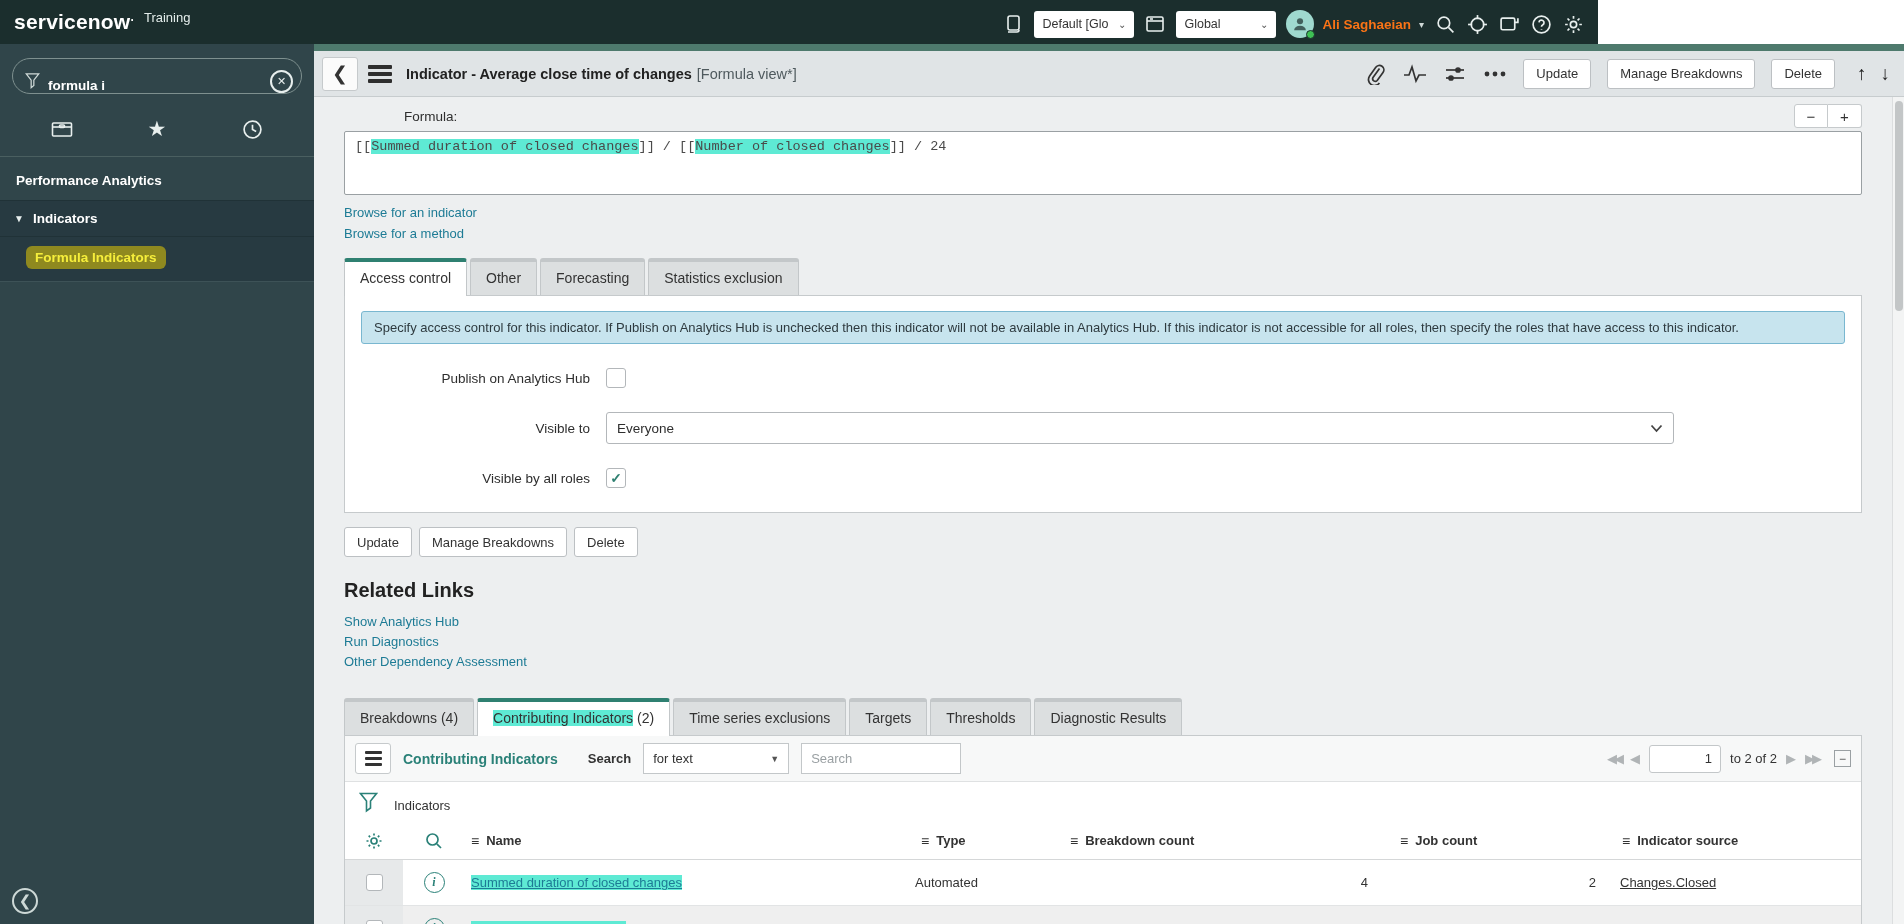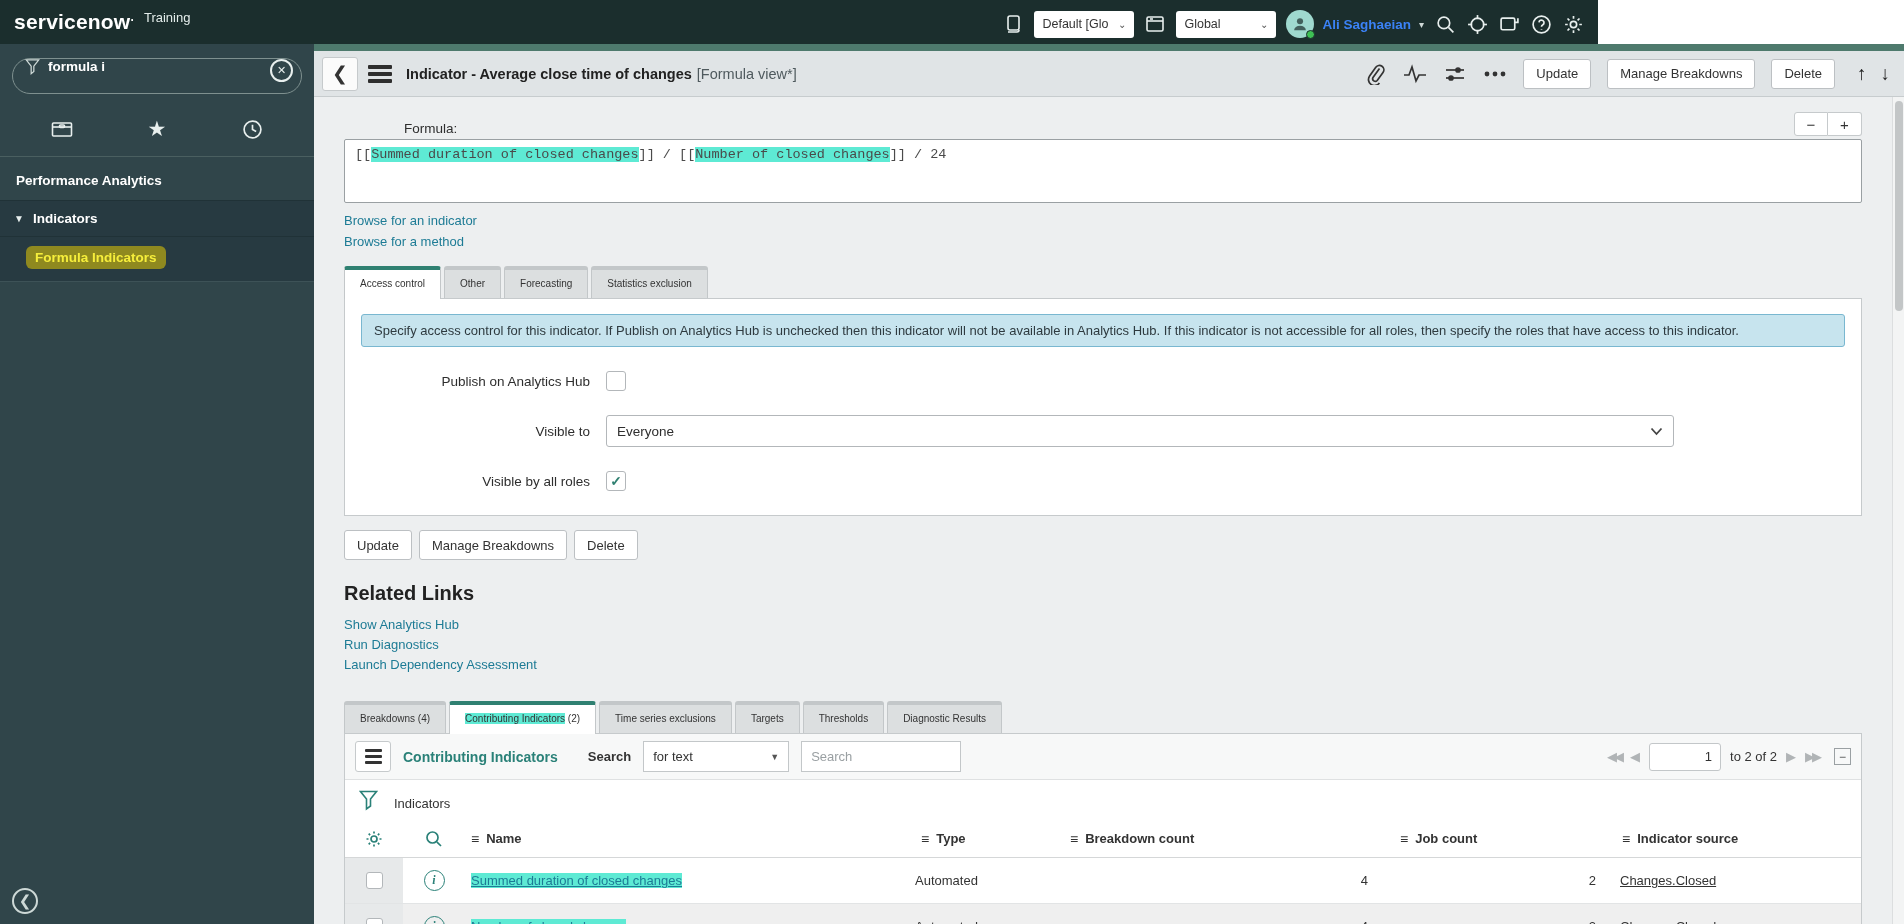--- a/index.html
+++ b/index.html
@@ -15,27 +15,27 @@
   .hdr-right { margin-left:auto; display:flex; align-items:center; gap:10px; }
   .hicon { width:22px; height:22px; display:inline-flex; align-items:center; justify-content:center; cursor:pointer; }
   .hicon svg { stroke:#e8efee; fill:none; stroke-width:1.6; }
   .hselect { background:#fff; color:#333; font-size:12.5px; height:27px; min-width:100px;
     border-radius:3px; display:flex; align-items:center; justify-content:space-between; padding:0 8px; cursor:pointer; }
   .sel-caret { font-size:10px; color:#555; margin-left:8px; }
   .user { display:flex; align-items:center; gap:8px; cursor:pointer; }
   .avatar { width:28px; height:28px; border-radius:50%; background:#9fd9cf; position:relative; display:inline-flex; align-items:center; justify-content:center; overflow:visible; }
   .avatar svg { fill:#42605c; }
   .status-dot { position:absolute; right:-1px; bottom:-1px; width:9px; height:9px; border-radius:50%; background:#3ec054; border:1.5px solid #1b2e2d; }
-  .uname { font-size:13.5px; font-weight:bold; color:#3b82f6; }
+  .uname { font-size:13.5px; font-weight:bold; color:#f97316; }
   .caret { font-size:10px; color:#cfd9d7; }
 
   
   #sidebar { position:absolute; top:44px; left:0; width:314px; bottom:0; background:#30454a; z-index:20; }
   .search-row { padding:14px 12px 12px 12px; }
-  .sidebar-search { height:36px; border:1px solid #7e908f; border-radius:18px; display:flex; align-items:flex-start; padding:0 8px 0 12px; gap:8px; }
+  .sidebar-search { height:36px; border:1px solid #7e908f; border-radius:18px; display:flex; align-items:flex-end; padding:0 8px 0 12px; gap:8px; }
   .sidebar-search svg { stroke:#cfdad8; fill:none; stroke-width:1.4; }
   .sidebar-search input { flex:1; background:transparent; border:none; outline:none; color:#fff; font-size:13.5px; font-weight:bold; font-family:"Liberation Sans",sans-serif; }
   .clear-btn { width:23px; height:23px; border:2px solid #e8efee; border-radius:50%; color:#e8efee; font-size:11px;
     display:flex; align-items:center; justify-content:center; cursor:pointer; }
   .navtabs { display:flex; justify-content:space-around; align-items:center; padding:10px 14px 14px 14px; border-bottom:1px solid #4a5f60; }
   .navtabs .ntab { width:30px; height:26px; display:flex; align-items:center; justify-content:center; cursor:pointer; color:#e8efee; font-size:21px; }
   .navtabs svg { stroke:#e8efee; fill:none; stroke-width:1.6; }
   .app-label { padding:16px 16px 12px 16px; font-size:13.5px; font-weight:bold; color:#fff; }
   .nav-section { background:#273a41; border-top:1px solid #203237; border-bottom:1px solid #203237;
     padding:10px 14px; display:flex; align-items:center; gap:9px; color:#fff; font-size:13.5px; font-weight:bold; cursor:pointer; }
@@ -64,37 +64,37 @@
     font-size:13px; padding:0 12px; font-family:"Liberation Sans",sans-serif; cursor:pointer; white-space:nowrap; }
   .arrows { display:flex; gap:14px; margin-left:6px; font-size:19px; color:#222; font-weight:bold; }
   .arrows span { cursor:pointer; }
 
   
   .scrollbar { position:absolute; top:53px; right:0; bottom:0; width:12px; background:#f3f4f4; border-left:1px solid #dcdedf; }
   .scrollbar .thumb { position:absolute; top:4px; left:2px; width:8px; height:210px; background:#c3c6c7; border-radius:4px; }
 
   .content { position:absolute; top:53px; left:0; right:12px; bottom:0; padding:0 30px; overflow:hidden; }
 
-  .formula-top { display:flex; align-items:flex-end; margin-top:15px; }
+  .formula-top { display:flex; align-items:center; margin-top:7px; }
   .formula-label { font-size:13.5px; color:#2e2e2e; margin-left:60px; }
   .minusplus { margin-left:auto; display:flex; }
   .minusplus .mpbtn { width:34px; height:24px; background:#fff; border:1px solid #c6cacc; color:#333; font-size:15px; cursor:pointer;
     display:flex; align-items:center; justify-content:center; }
   .minusplus .mpbtn:first-child { border-radius:3px 0 0 3px; }
   .minusplus .mpbtn:last-child { border-radius:0 3px 3px 0; border-left:none; }
   .formula-box { margin-top:3px; height:64px; background:#fff; border:1px solid #9aa0a3; border-radius:2px;
     font-family:"Liberation Mono","DejaVu Sans Mono",monospace; font-size:13.5px; color:#4a4a4a; padding:7px 10px; cursor:text; }
   .mark { background:#5eead4; }
   .ilink { display:block; font-size:13px; color:#1d7b95; text-decoration:none; margin-top:6px; cursor:pointer; }
   .ilink:first-of-type { margin-top:10px; }
 
   
   .tabs { display:flex; margin-top:17px; position:relative; z-index:2; }
   .tab { background:#dcdfe0; border:1px solid #c3c7c9; border-bottom:none; padding:8px 15px 9px 15px;
-    font-size:10px; color:#333; margin-right:3px; border-radius:3px 3px 0 0; cursor:pointer; border-top:4px solid #c3c7c9; white-space:nowrap; }
+    font-size:14px; color:#333; margin-right:3px; border-radius:3px 3px 0 0; cursor:pointer; border-top:4px solid #c3c7c9; white-space:nowrap; }
   .tab.active { background:#fff; border-top:4px solid #2f8071; margin-bottom:-1px; padding-bottom:10px; }
 
   .panel { background:#fff; border:1px solid #c6cacc; padding:15px 16px 24px 16px; position:relative; z-index:1; }
   .info-msg { background:#c7e4ee; border:1px solid #79b7d0; border-radius:3px; padding:8px 12px; font-size:13px; color:#2e3a3f; }
   .frow { display:flex; align-items:center; margin-top:24px; }
   .frow label { width:245px; text-align:right; padding-right:16px; font-size:13.5px; color:#2e2e2e; }
   .checkbox { width:20px; height:20px; background:#fff; border:1px solid #b3b7ba; border-radius:3px; cursor:pointer;
     display:inline-flex; align-items:center; justify-content:center; font-size:14px; font-weight:bold; color:#2f8071; }
   .fselect { width:1068px; height:32px; background:#fff; border:1px solid #b3b7ba; border-radius:3px;
     display:flex; align-items:center; justify-content:space-between; padding:0 10px; font-size:13.5px; color:#2e2e2e; cursor:pointer; }
@@ -364,21 +364,21 @@
     <div class="btnrow">
       <button class="btn">Update</button>
       <button class="btn">Manage Breakdowns</button>
       <button class="btn">Delete</button>
     </div>
 
     <div class="related-title">Related Links</div>
     <div class="related-links">
       <a class="ilink">Show Analytics Hub</a>
       <a class="ilink">Run Diagnostics</a>
-      <a class="ilink">Launch Dependency Assessment</a>
+      <a class="ilink">Other Dependency Assessment</a>
     </div>
 
     <div class="tabs" id="list-tabs" style="margin-top:26px;">
         <div class="tab"><span>Breakdowns (4)</span></div>
         <div class="tab active"><span class="mark">Contributing Indicators</span><span> (2)</span></div>
         <div class="tab"><span>Time series exclusions</span></div>
         <div class="tab"><span>Targets</span></div>
         <div class="tab"><span>Thresholds</span></div>
         <div class="tab"><span>Diagnostic Results</span></div>
       </div>

